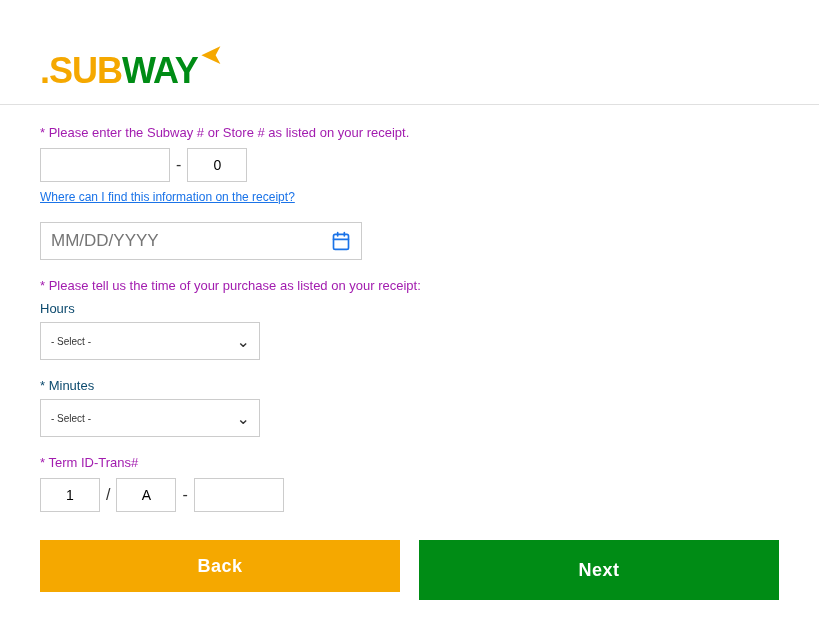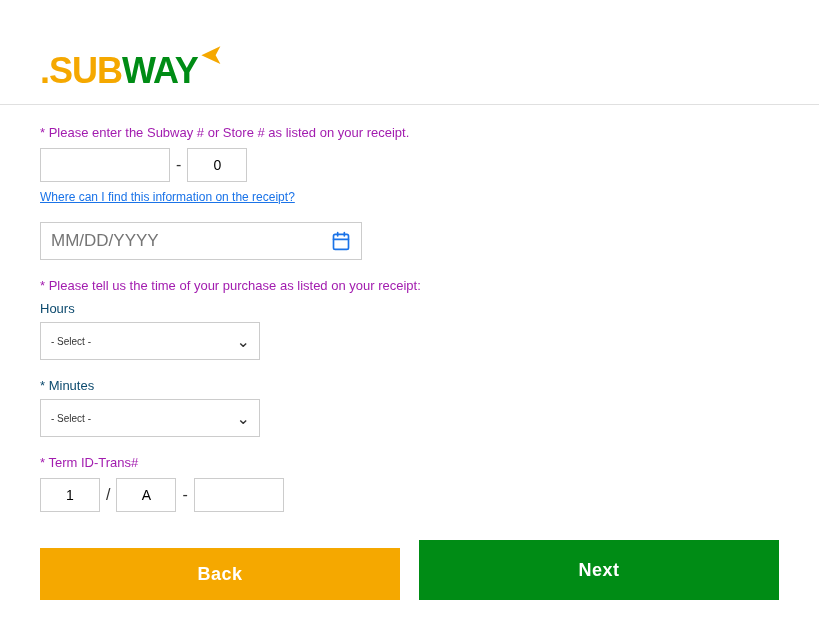--- a/index.html
+++ b/index.html
@@ -158,21 +158,20 @@
       height: 34px;
       border: 1px solid #ccc;
       padding: 4px 8px;
       font-size: 14px;
       outline: none;
     }
     .button-row {
       display: flex;
       gap: 15px;
       margin-top: 28px;
-      align-items: flex-end;
     }
     .back-btn {
       flex: 1;
       height: 52px;
       background: #f5a800;
       border: none;
       color: #fff;
       font-size: 18px;
       font-weight: bold;
       cursor: pointer;

